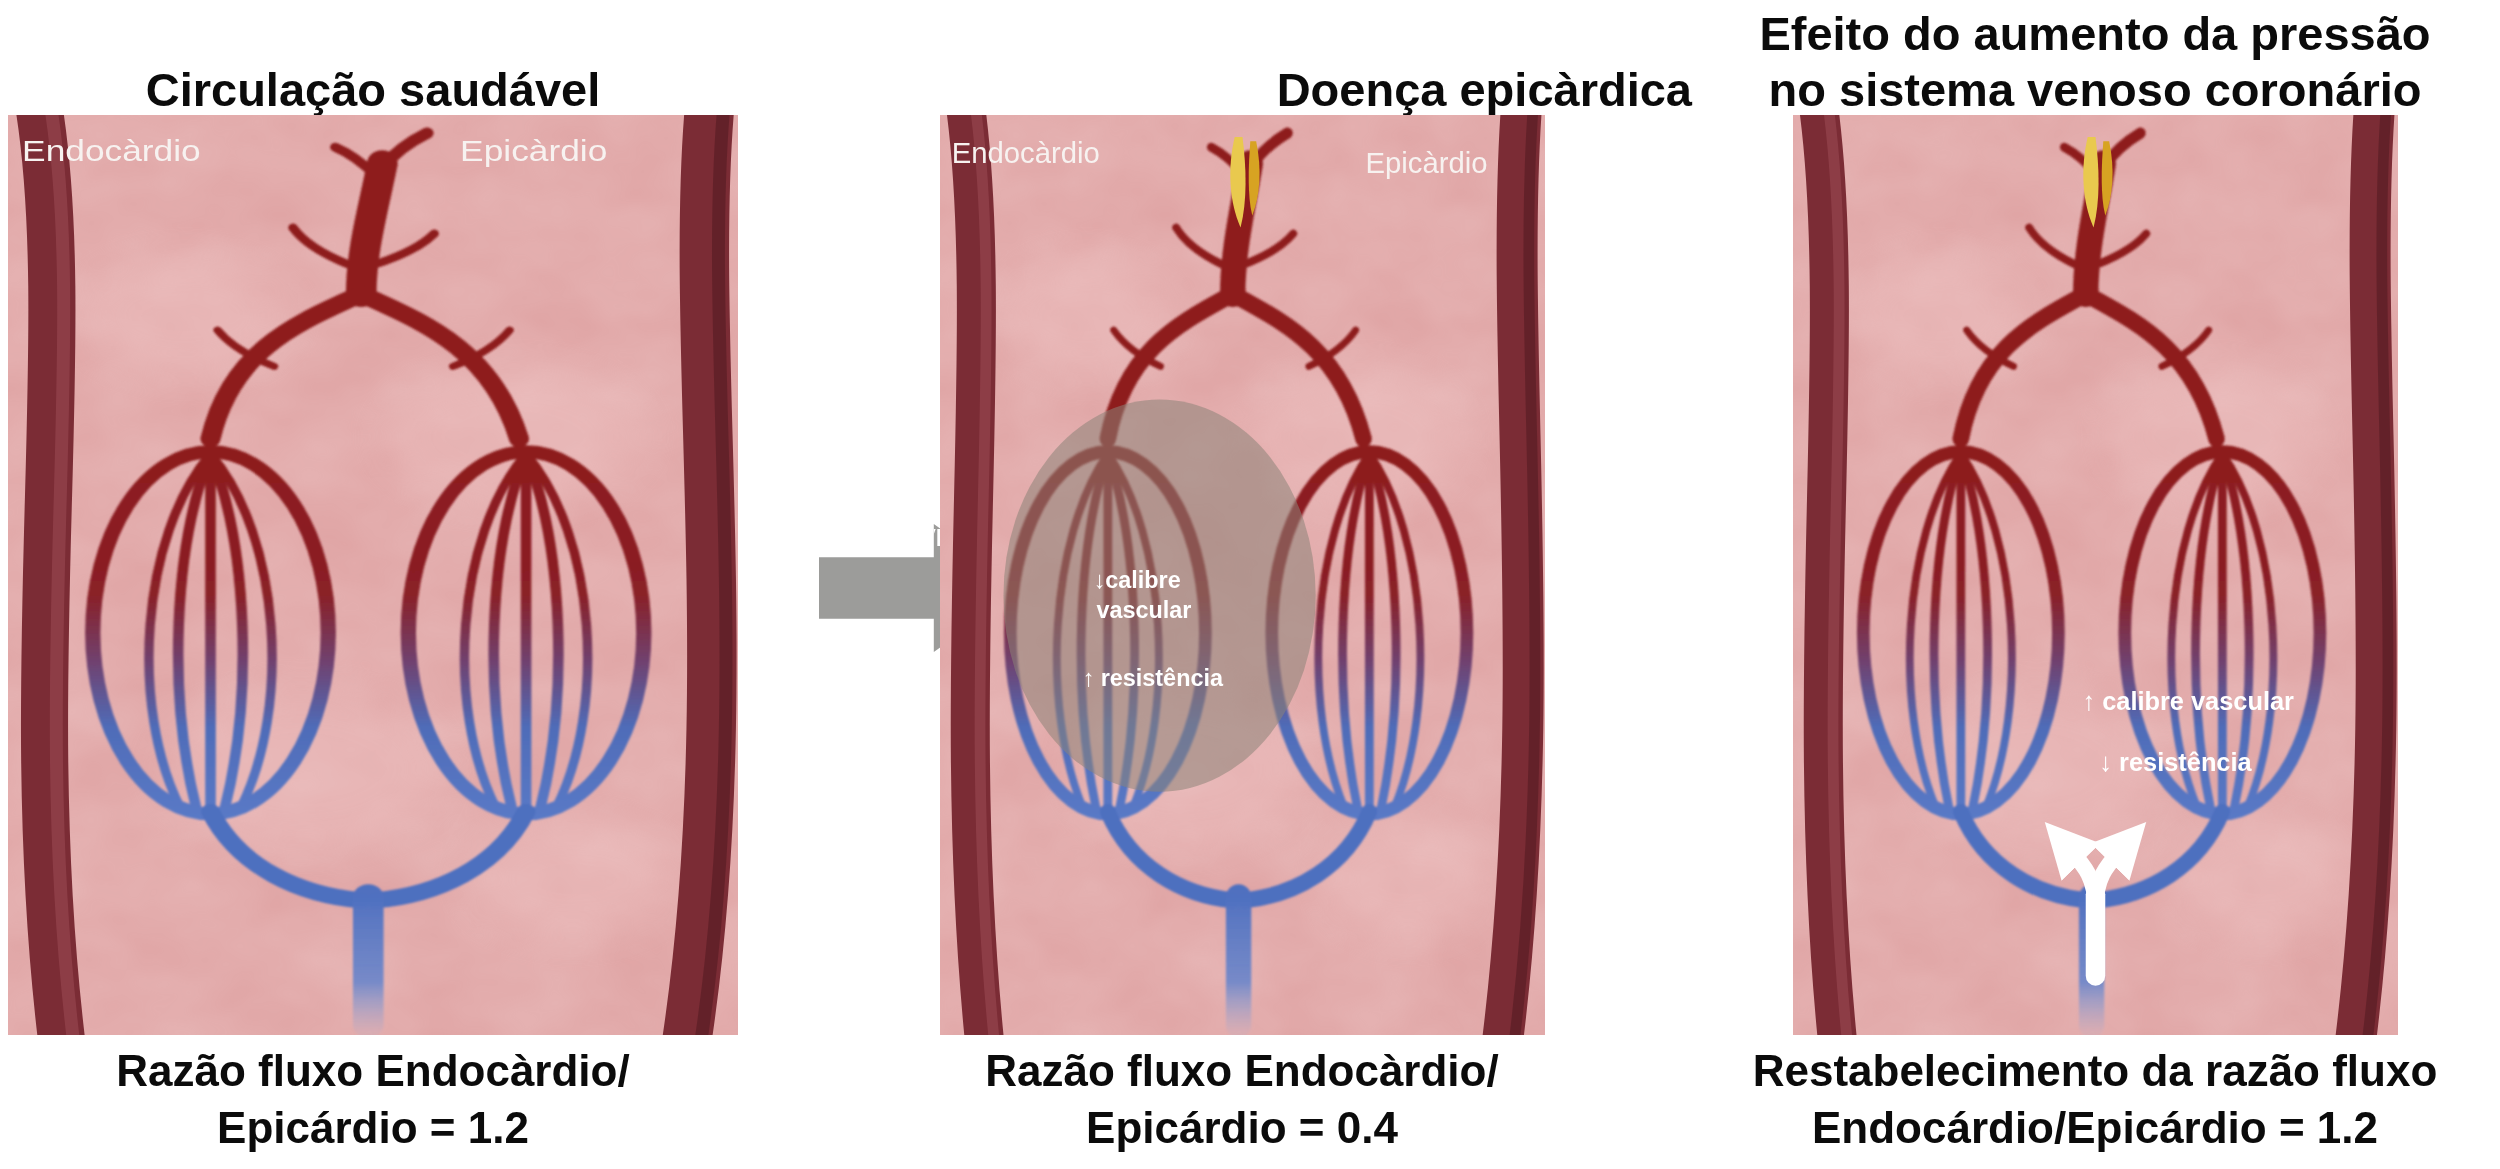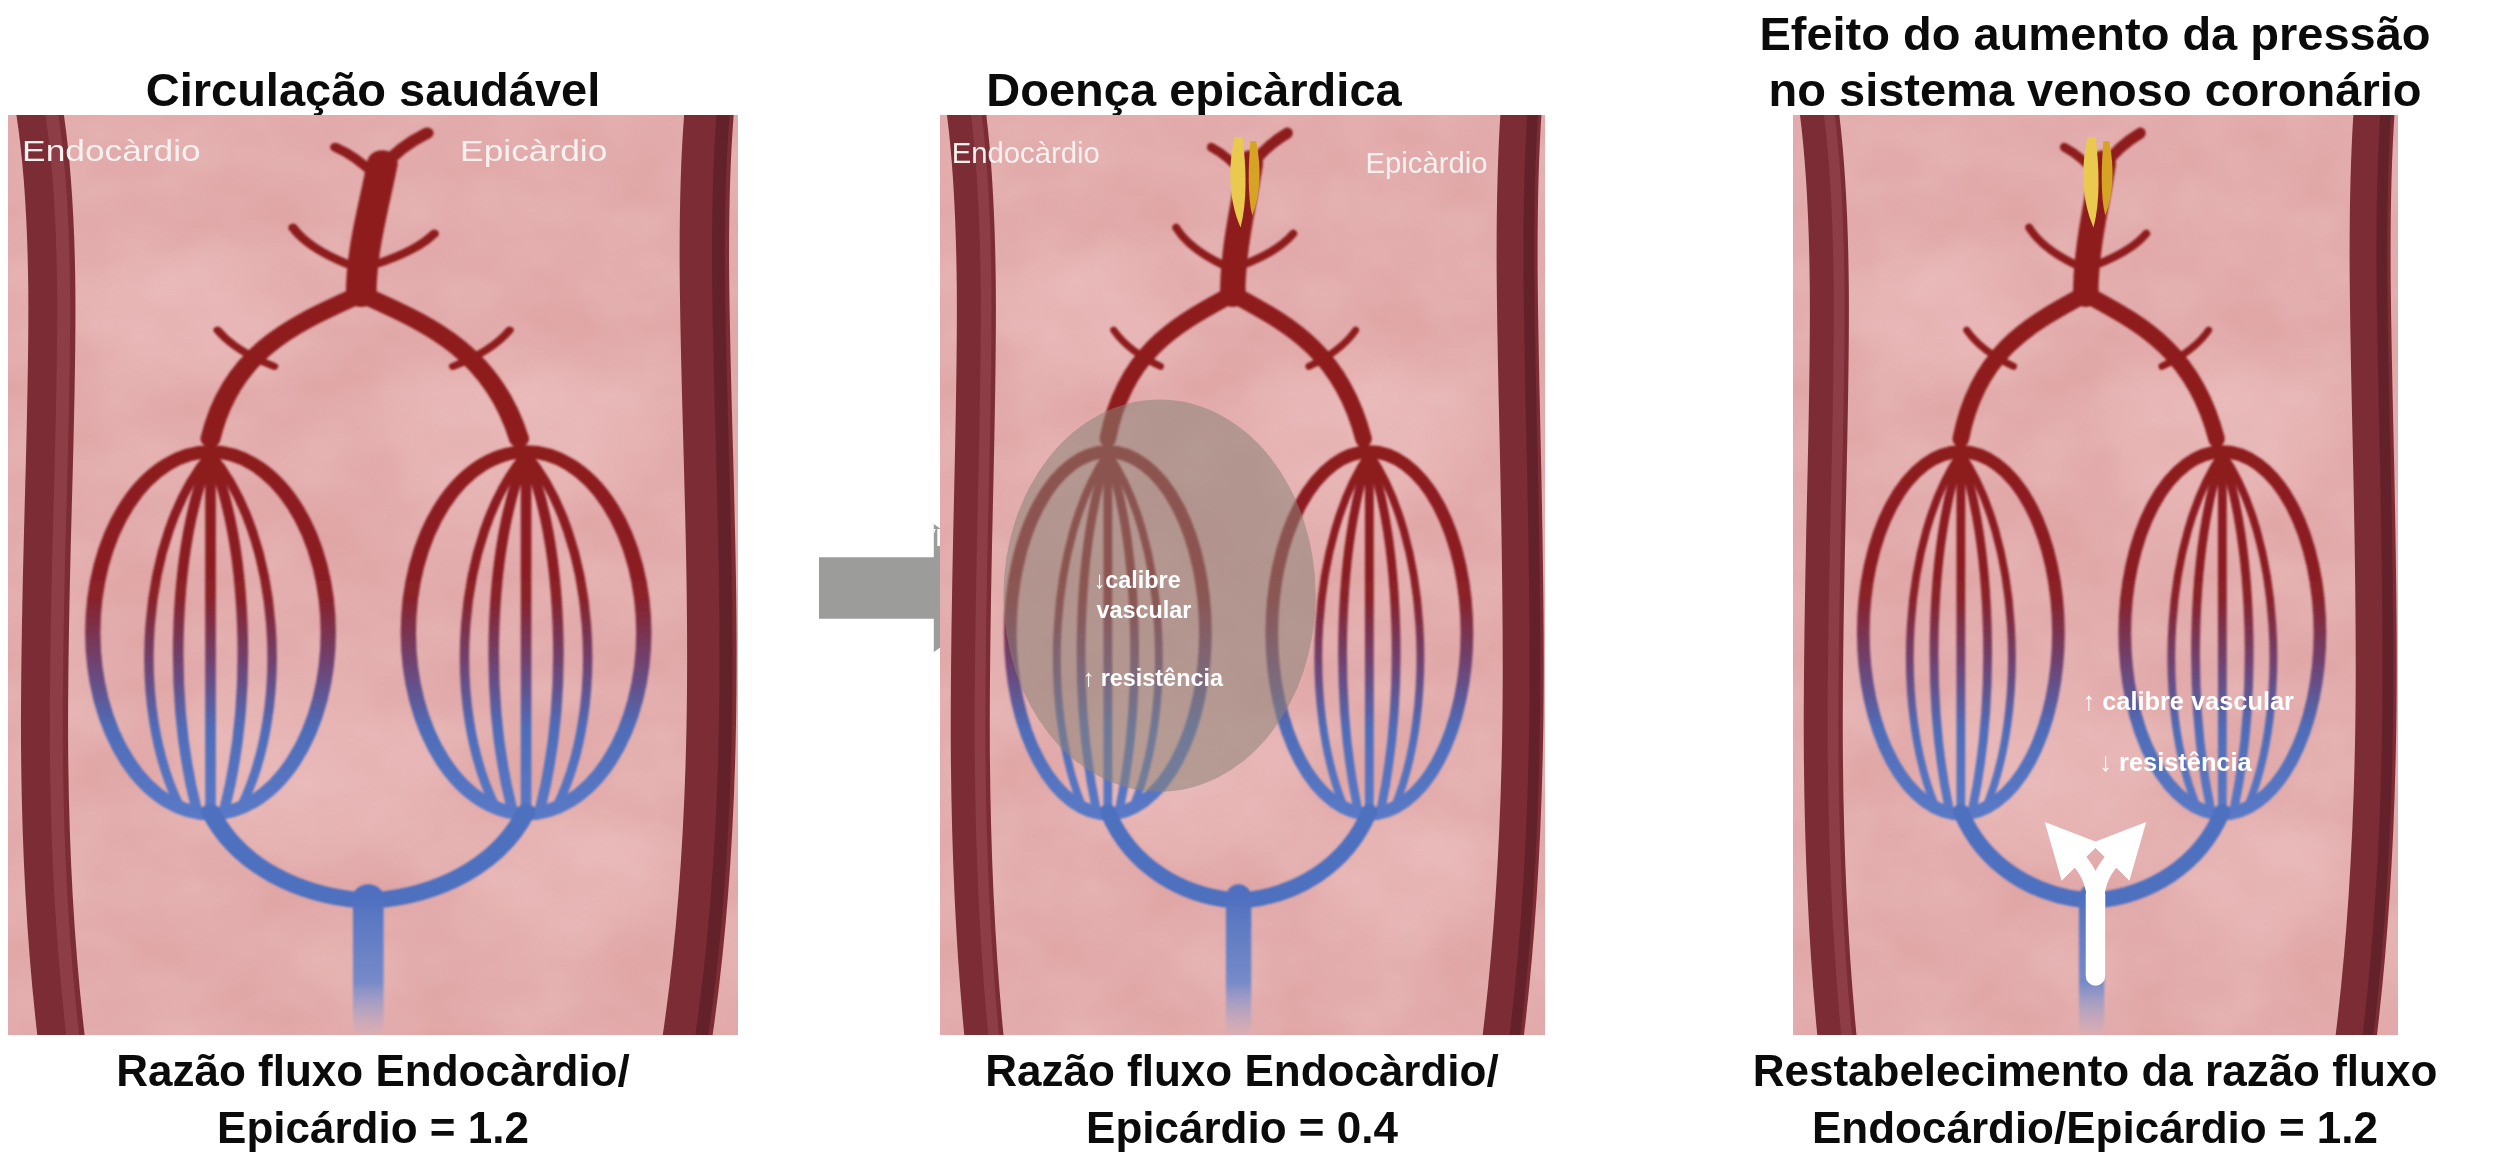--- a/index.html
+++ b/index.html
@@ -2,21 +2,21 @@
 <html><head>
 <meta charset="utf-8">
 <style>
   * { margin:0; padding:0; box-sizing:border-box; }
   html,body { background:#ffffff; font-family:"Liberation Sans", sans-serif; }
   .stage { position:relative; width:2500px; height:1169px; background:#ffffff; overflow:hidden; }
 
   .panel-title { position:absolute; width:900px; text-align:center; font-weight:700;
                  font-size:47px; line-height:56px; color:#0b0b0b; }
   #title-1 { left:-77px; top:62px; }
-  #title-2 { left:744px;  top:62px; }
+  #title-2 { left:792px;  top:62px;text-align:right; }
   #title-3 { left:1645px; top:6px; }
 
   .panel-caption { position:absolute; width:940px; text-align:center; font-weight:700;
                    font-size:44px; line-height:57px; color:#0b0b0b; }
   #caption-1 { left:-97px; top:1042px; }
   #caption-2 { left:772px; top:1042px; }
   #caption-3 { left:1625px; top:1042px; }
 
   .panel-svg { position:absolute; top:115px; height:920px; }
   #panel1-svg { left:8px;    width:730px; }

